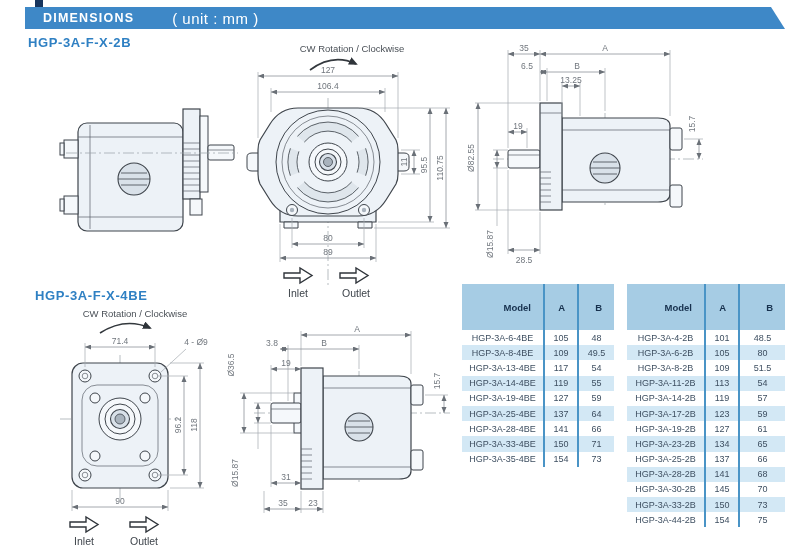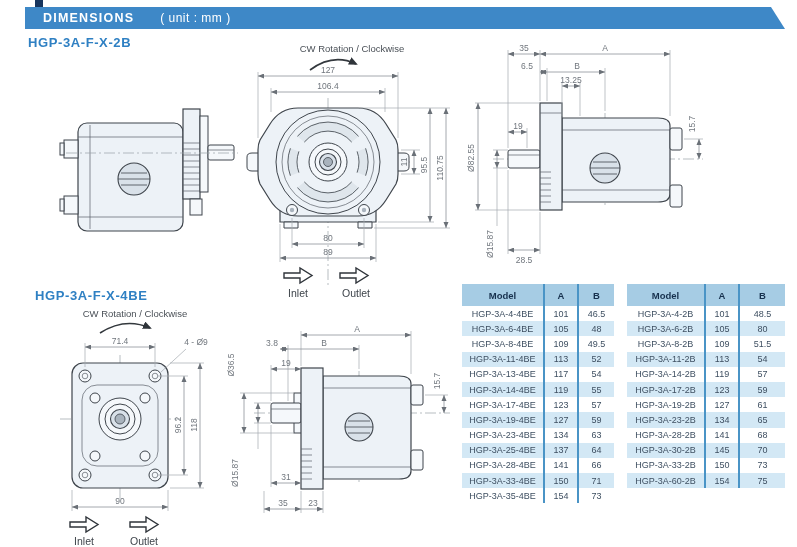--- a/index.html
+++ b/index.html
@@ -8,21 +8,21 @@
   }
   html,body{margin:0;padding:0}
   body{width:797px;height:547px;position:relative;background:#fff;overflow:hidden;
        font-family:"Liberation Sans",sans-serif;}
   .abs{position:absolute}
   .corner-mark{left:35px;top:0;width:8px;height:7px;background:#17355e}
   .hdr-bar{left:25px;top:7px;width:760px;height:22px;background:var(--accent,#3e88c7);
     clip-path:polygon(0 0,calc(100% - 14px) 0,100% 100%,0 100%);
     display:flex;align-items:center;color:#fff;}
   .hdr-title{font-weight:bold;font-size:12.5px;letter-spacing:1.2px;margin-left:18px}
-  .hdr-unit{font-size:12px;margin-left:26px;letter-spacing:.5px}
+  .hdr-unit{font-size:15px;margin-left:38px;letter-spacing:.5px}
   .sec-title{font-weight:bold;font-size:13px;color:var(--title,#2f80c3);letter-spacing:.6px}
   svg{overflow:visible}
   svg text{font-family:"Liberation Sans",sans-serif}
   .part{fill:#edf2f7;stroke:#3f454c;stroke-width:1.2}
   .part2{fill:#f5f8fb;stroke:#3f454c;stroke-width:1}
   .pline{fill:none;stroke:#3f454c;stroke-width:1}
   .thin{fill:none;stroke:#5a6068;stroke-width:.7}
   .portc{fill:#d9e1e9;stroke:#3f454c;stroke-width:1.1}
   .hatch{stroke:#3f454c;stroke-width:.8}
   .dim{stroke:#8d939a;stroke-width:.8;fill:none}
@@ -30,21 +30,21 @@
   .cl{stroke:#9aa0a6;stroke-width:.7;fill:none;stroke-dasharray:11 3 2 3}
   .dimtxt{fill:#70767d;font-size:8.5px}
   .lbl{fill:#4a5057;font-size:9.5px}
   .iolbl{fill:#3e444b;font-size:10.5px}
   .cwarc{fill:none;stroke:#33383d;stroke-width:1.6}
   .blkarrow{fill:#fff;stroke:#2f343a;stroke-width:1.4}
   .slotband{stroke:#dfe6ec;stroke-width:9;fill:none}
   .slotline{stroke:#4b5158;stroke-width:.9;fill:none}
   table.spec{position:absolute;border-collapse:collapse;table-layout:fixed}
   table.spec th{background:var(--table_header,#a6cce4);color:#17314e;font-size:9.5px;
-    font-weight:bold;height:22px;padding:0;text-align:center}
+    font-weight:bold;height:22px;padding:12px;text-align:right}
   table.spec td{font-size:9px;color:#3e4f61;height:15.2px;padding:0;text-align:center;white-space:nowrap}
   table.spec th+th,table.spec td+td{border-left:2px solid var(--table_rule,#4a94c6)}
   table.spec tbody tr:nth-child(even) td{background:var(--table_stripe,#d3e8f5)}
 </style>
 </head>
 <body>
 
 <svg width="0" height="0" class="abs" style="left:0;top:0" aria-hidden="true">
   <defs>
     <marker id="ae" markerWidth="7" markerHeight="6" refX="6" refY="2.5" orient="auto" markerUnits="userSpaceOnUse">
@@ -372,63 +372,43 @@
     </colgroup>
   <thead>
       <tr>
         <th>Model</th>
         <th>A</th>
         <th>B</th>
       </tr>
     </thead>
   <tbody>
       <tr>
-        <td>HGP-3A-4-4BE</td>
-        <td>101</td>
-        <td>46.5</td>
-      </tr>
-      <tr>
         <td>HGP-3A-6-4BE</td>
         <td>105</td>
         <td>48</td>
       </tr>
       <tr>
         <td>HGP-3A-8-4BE</td>
         <td>109</td>
         <td>49.5</td>
       </tr>
       <tr>
-        <td>HGP-3A-11-4BE</td>
-        <td>113</td>
-        <td>52</td>
-      </tr>
-      <tr>
         <td>HGP-3A-13-4BE</td>
         <td>117</td>
         <td>54</td>
       </tr>
       <tr>
         <td>HGP-3A-14-4BE</td>
         <td>119</td>
         <td>55</td>
       </tr>
       <tr>
-        <td>HGP-3A-17-4BE</td>
-        <td>123</td>
-        <td>57</td>
-      </tr>
-      <tr>
         <td>HGP-3A-19-4BE</td>
         <td>127</td>
         <td>59</td>
-      </tr>
-      <tr>
-        <td>HGP-3A-23-4BE</td>
-        <td>134</td>
-        <td>63</td>
       </tr>
       <tr>
         <td>HGP-3A-25-4BE</td>
         <td>137</td>
         <td>64</td>
       </tr>
       <tr>
         <td>HGP-3A-28-4BE</td>
         <td>141</td>
         <td>66</td>
@@ -494,33 +474,38 @@
         <td>HGP-3A-19-2B</td>
         <td>127</td>
         <td>61</td>
       </tr>
       <tr>
         <td>HGP-3A-23-2B</td>
         <td>134</td>
         <td>65</td>
       </tr>
       <tr>
+        <td>HGP-3A-25-2B</td>
+        <td>137</td>
+        <td>66</td>
+      </tr>
+      <tr>
         <td>HGP-3A-28-2B</td>
         <td>141</td>
         <td>68</td>
       </tr>
       <tr>
         <td>HGP-3A-30-2B</td>
         <td>145</td>
         <td>70</td>
       </tr>
       <tr>
         <td>HGP-3A-33-2B</td>
         <td>150</td>
         <td>73</td>
       </tr>
       <tr>
-        <td>HGP-3A-60-2B</td>
+        <td>HGP-3A-44-2B</td>
         <td>154</td>
         <td>75</td>
       </tr>
     </tbody>
 </table>
 
 </body></html>

